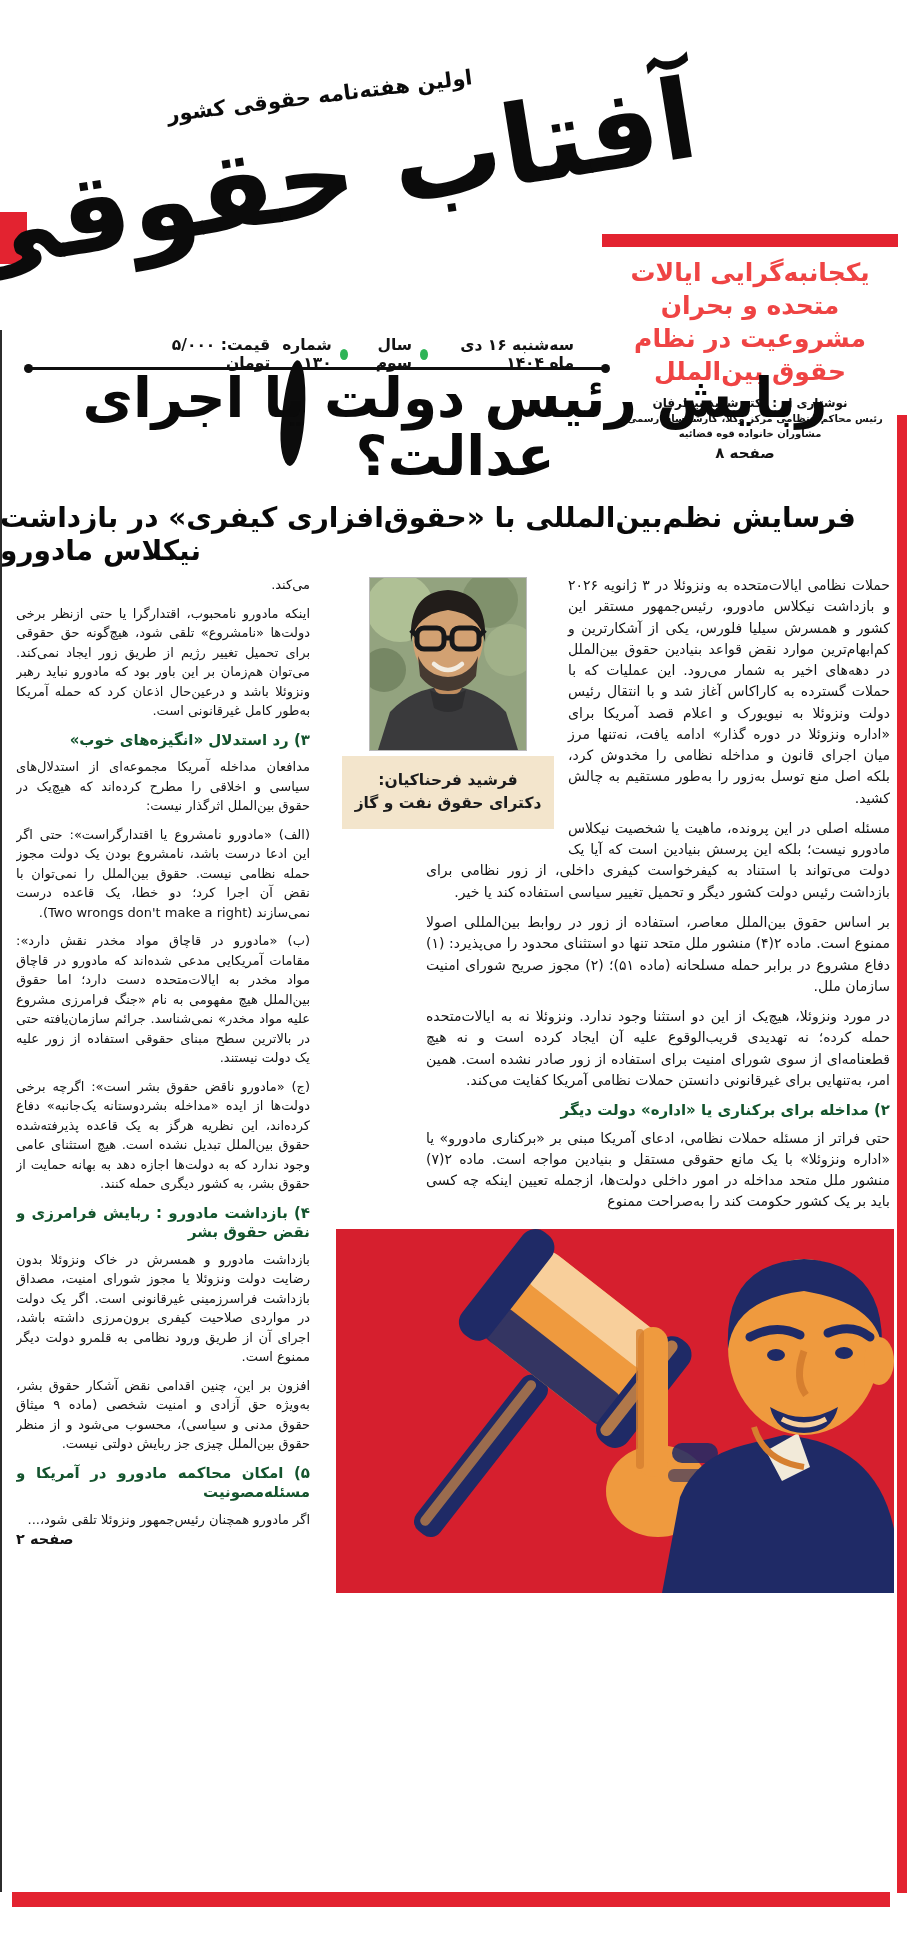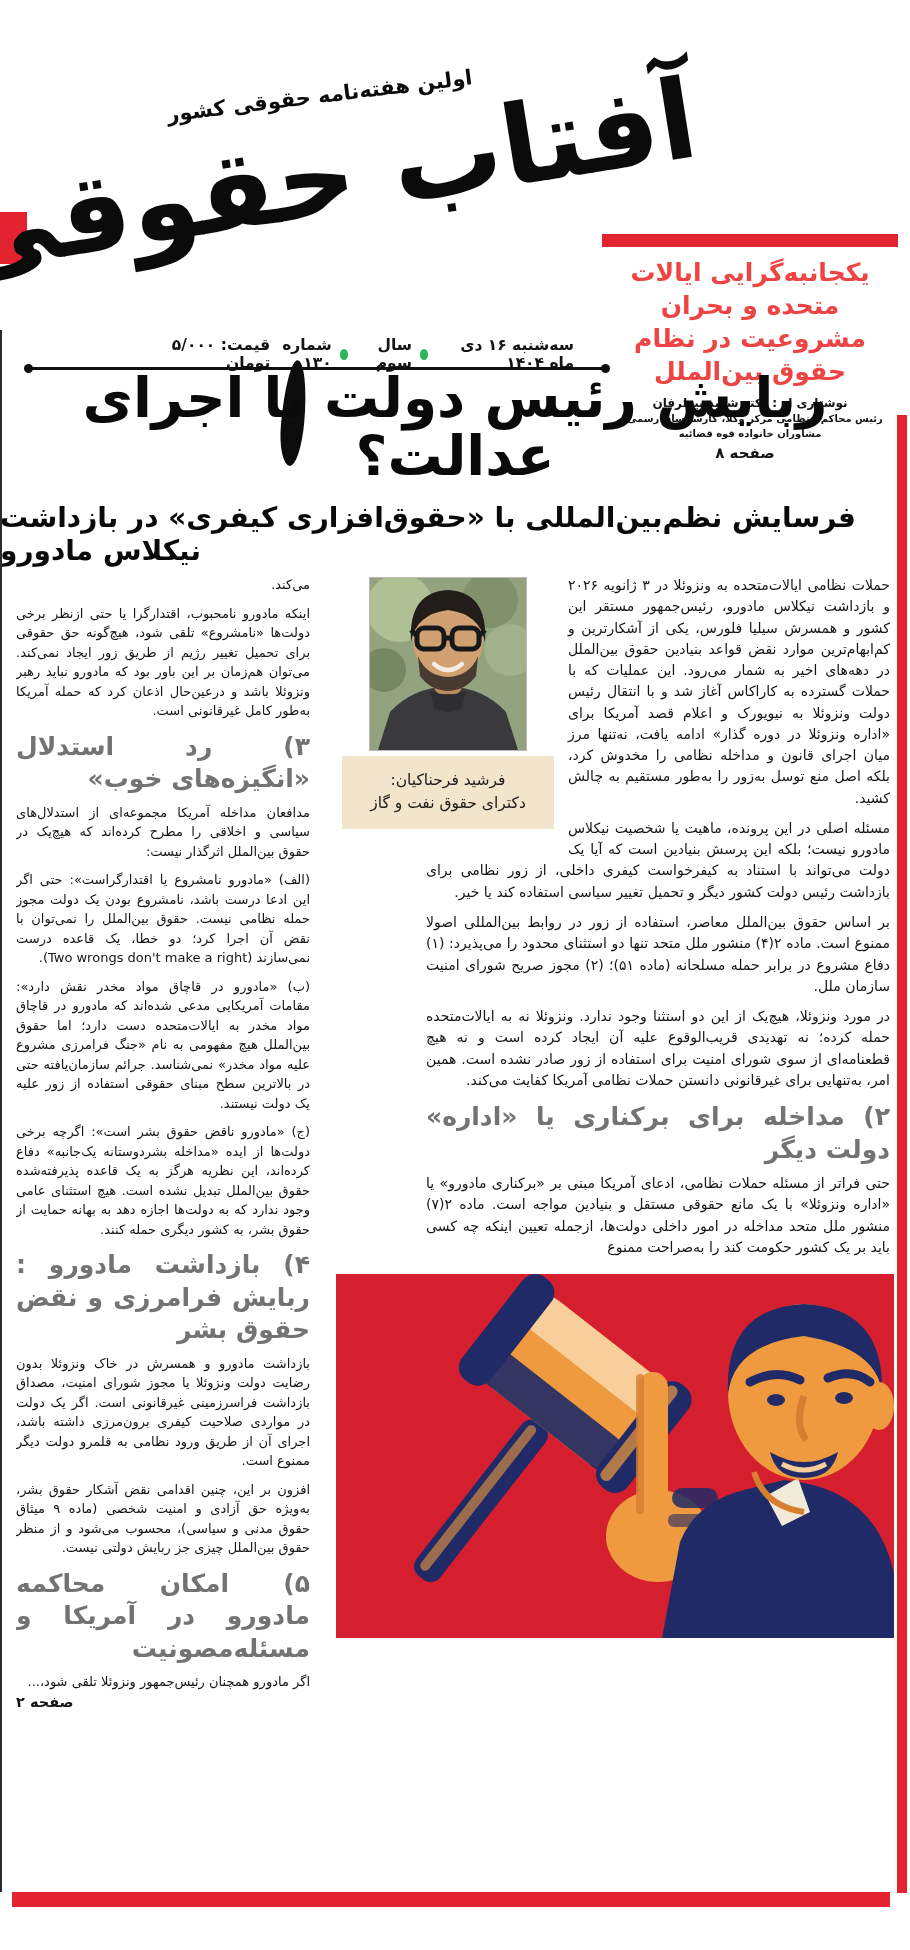--- a/index.html
+++ b/index.html
@@ -38,28 +38,28 @@
   
   .right-redbar{position:absolute;top:415px;right:3px;width:10px;height:1478px;}
   .left-line{position:absolute;top:330px;left:0;width:2px;height:1562px;background:#2c2c2c;}
   .bottom-redbar{position:absolute;top:1892px;left:12px;width:878px;height:15px;}
 
   
   .body-cols{position:absolute;top:575px;right:20px;left:16px;display:flex;gap:116px;align-items:flex-start;}
   .main-col{width:464px;font-size:14px;line-height:1.52;text-align:justify;}
   .left-col{width:294px;font-size:13px;line-height:1.5;text-align:justify;max-height:1316px;overflow:hidden;}
   .main-col p,.left-col p{margin:0 0 9px;}
-  .sec-h{font-size:25px;font-weight:bold;line-height:1.3;margin:10px 0 7px;color:#737373;}
+  .sec-h{font-size:15px;font-weight:bold;line-height:1.3;margin:10px 0 7px;color:#14532d;}
   .frag{margin-bottom:4px;}
   .pref2{float:left;font-weight:bold;font-size:14.5px;}
 
   
   .photo-fig{float:left;width:212px;margin:2px 14px 12px -84px;}
   .photo-img{display:block;width:156px;height:172px;margin:0 auto;border:1px solid #b9b9b9;}
-  .photo-caption{margin-top:5px;padding:13px 6px;text-align:center;font-weight:normal;font-size:15.5px;line-height:1.5;color:#1c1c1c;}
+  .photo-caption{margin-top:5px;padding:13px 6px;text-align:center;font-weight:bold;font-size:15.5px;line-height:1.5;color:#1c1c1c;}
 
   
   .maduro-art{margin:16px -4px 0 -92px;width:558px;height:364px;display:block;}
 </style>
 </head>
 <body>
 
 <div class="page">
 
   <div class="red-square" style="background:#e32330"></div>

